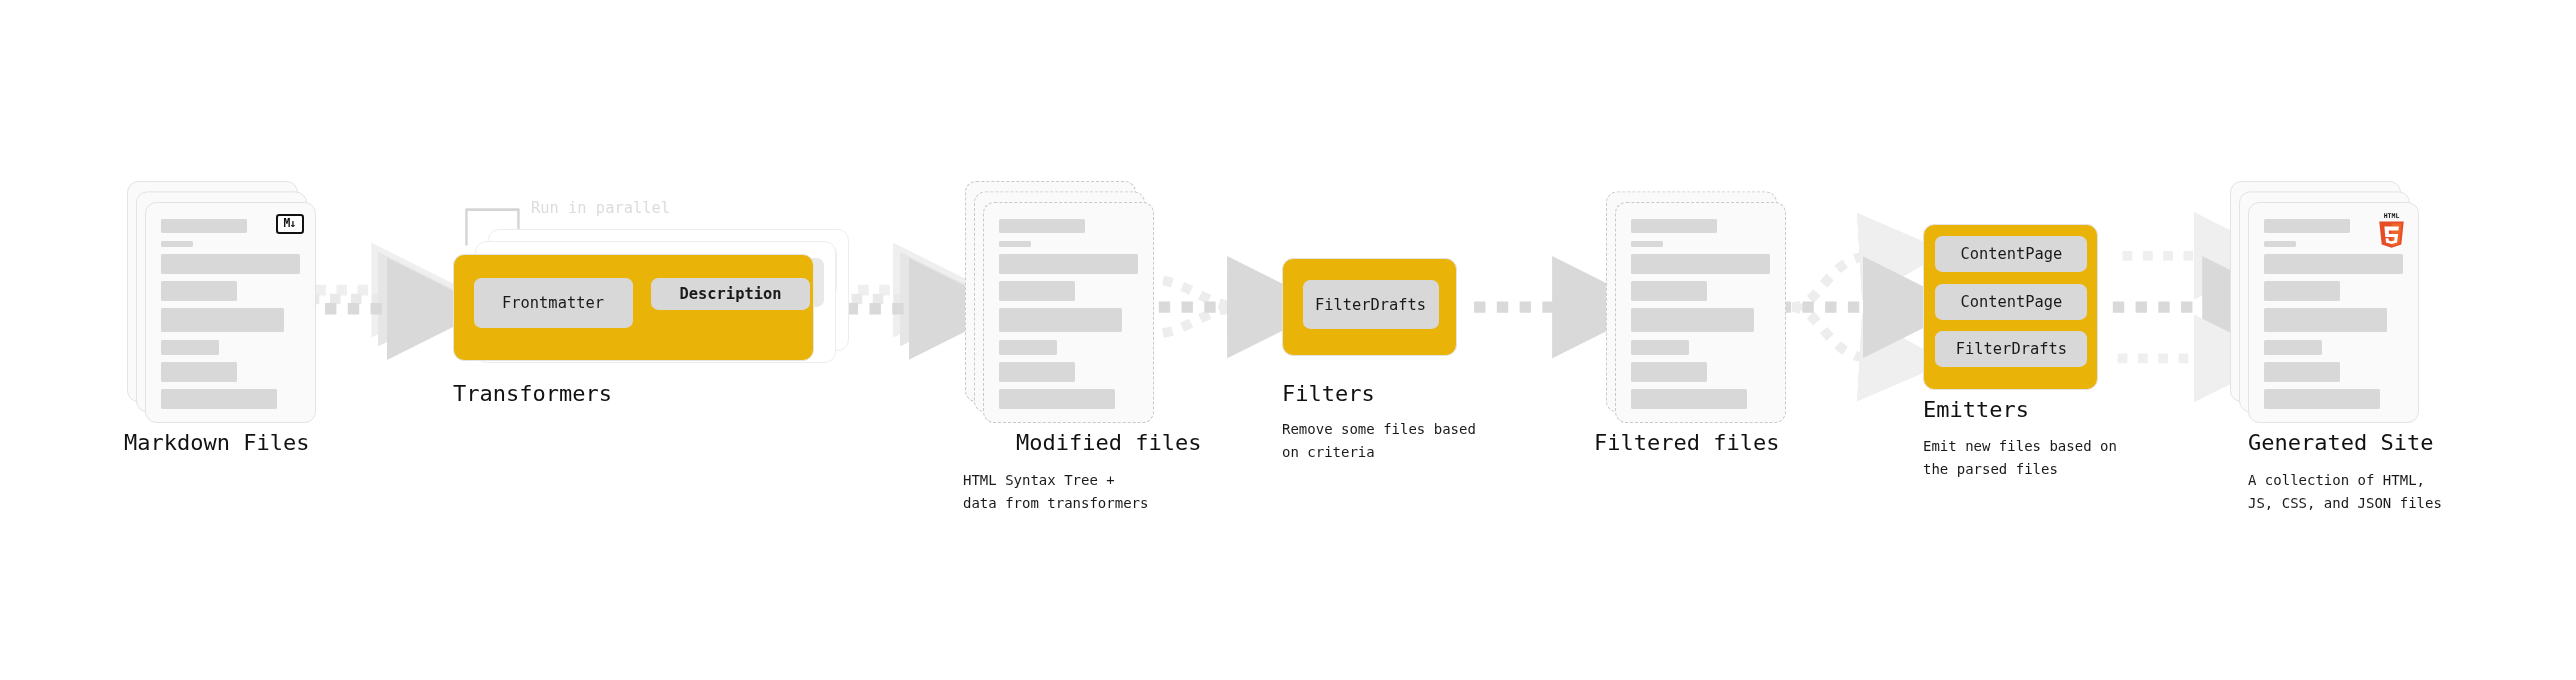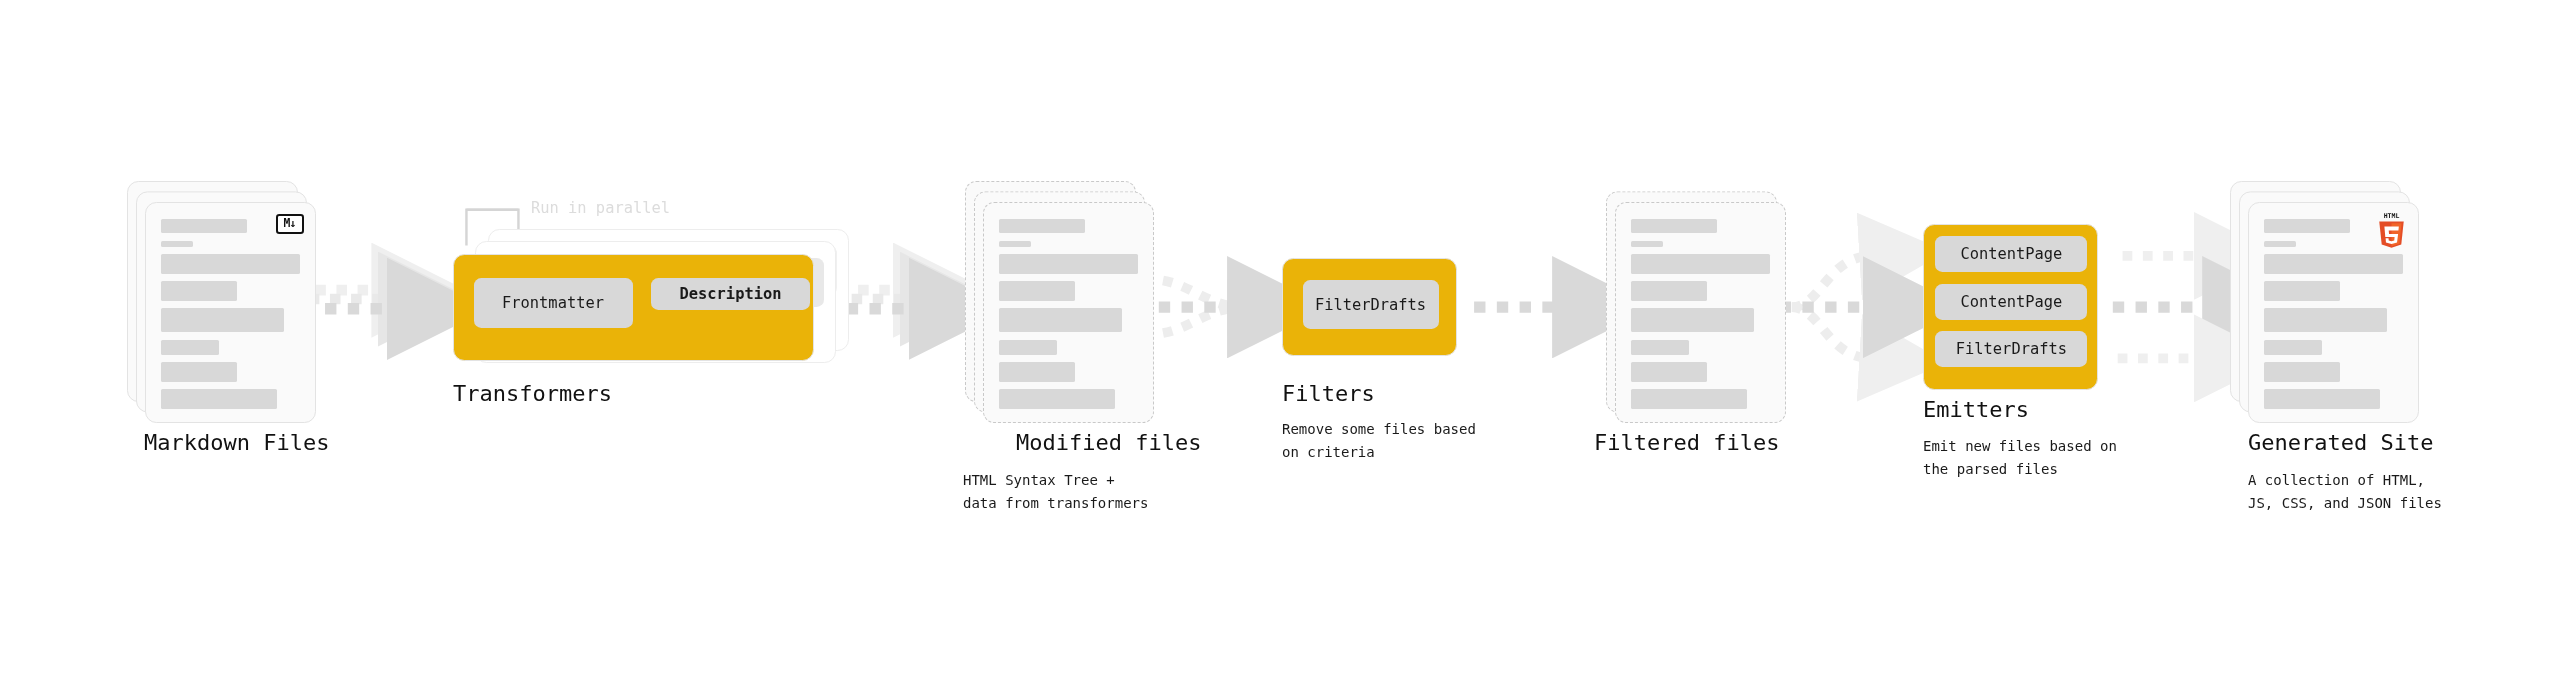--- a/index.html
+++ b/index.html
@@ -210,21 +210,21 @@
       <div class="bar h1" style="width:62%"></div>
       <div class="bar h2" style="width:23%"></div>
       <div class="bar h3" style="width:100%"></div>
       <div class="bar h3" style="width:55%"></div>
       <div class="bar h4" style="width:88%"></div>
       <div class="bar h5" style="width:42%"></div>
       <div class="bar h3" style="width:55%"></div>
       <div class="bar h3" style="width:83%"></div>
     </div>
   </div>
-  <div class="title" style="left:124px; top:430px;margin-left:20px;">Markdown Files</div>
+  <div class="title" style="left:124px; top:430px;">Markdown Files</div>
 
   <div class="tgroup-ghost" style="left:488px; top:229px; width:361px; height:122px;">
     <div class="tchip-ghost l1" style="left:23px; top:16.3px; width:146px; height:49px;"></div>
     <div class="tchip-ghost l1" style="left:202px; top:16.3px; width:146px; height:49px;"></div>
   </div>
   <div class="tgroup-ghost" style="left:475px; top:241px; width:361px; height:122px;">
     <div class="tchip-ghost l2" style="left:23px; top:16.3px; width:146px; height:49px;"></div>
     <div class="tchip-ghost l2" style="left:202px; top:16.3px; width:146px; height:49px;"></div>
   </div>
 

